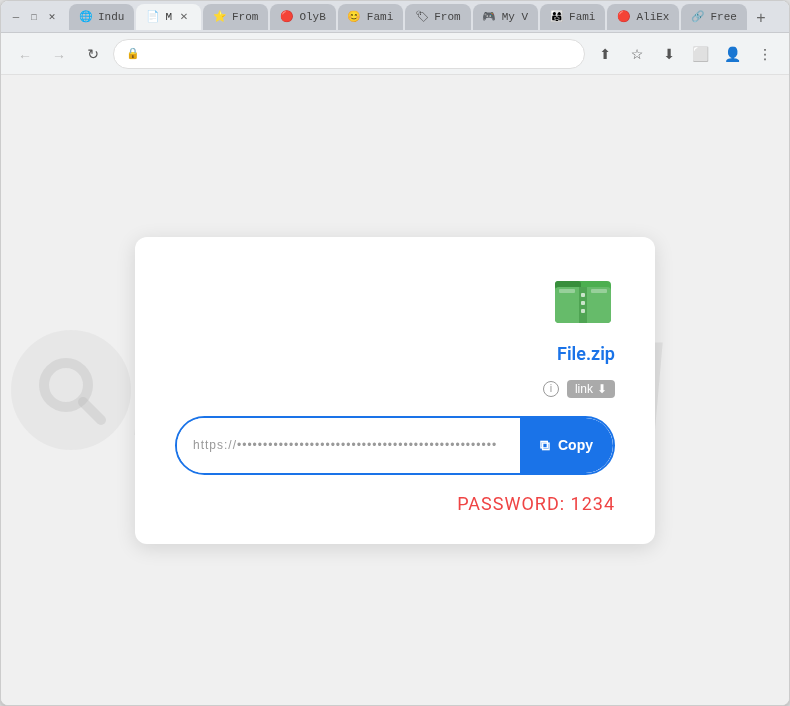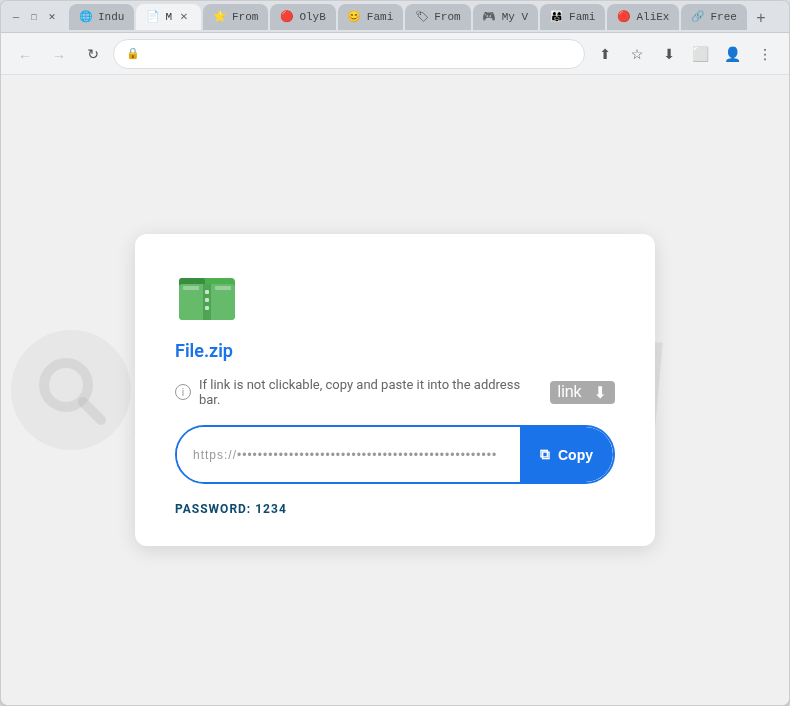--- a/index.html
+++ b/index.html
@@ -232,21 +232,21 @@
 
     
     .download-card {
       background: #fff;
       border-radius: 12px;
       box-shadow: 0 4px 20px rgba(0,0,0,0.12);
       padding: 30px 40px;
       width: 520px;
       display: flex;
       flex-direction: column;
-      align-items: flex-start;
+      align-items: flex-end;
       position: relative;
       z-index: 1;
     }
 
     .file-icon-wrap {
       width: 64px;
       height: 64px;
       margin-bottom: 12px;
     }
 
@@ -292,25 +292,25 @@
       color: #999;
       flex-shrink: 0;
     }
 
     .hint-link-btn {
       background: #aaa;
       color: #fff;
       border: none;
       border-radius: 4px;
       padding: 2px 8px;
-      font-size: 16px;
-      cursor: pointer;
-      display: flex;
-      align-items: center;
-      gap: 12px;
+      font-size: 12px;
+      cursor: pointer;
+      display: flex;
+      align-items: center;
+      gap: 4px;
     }
 
     .link-input-row {
       display: flex;
       width: 100%;
       border: 2px solid #1a73e8;
       border-radius: 30px;
       overflow: hidden;
       margin-bottom: 18px;
       height: 59px;
@@ -340,23 +340,23 @@
       gap: 8px;
       border-radius: 0 28px 28px 0;
       white-space: nowrap;
     }
 
     .copy-icon {
       font-size: 14px;
     }
 
     .password-text {
-      font-size: 12px;
-      font-weight: 700;
-      color: #0c4a6e;
+      font-size: 18px;
+      font-weight: 400;
+      color: #ef4444;
       letter-spacing: 1px;
     }
   </style>
 </head>
 <body>
 
 <div class="browser-window">
 
   <div class="title-bar">
     <div class="window-controls">
@@ -481,21 +481,20 @@
         </svg>
       </div>
 
       <a class="file-name" href="#">File.zip</a>
 
 
       <div class="hint-row">
         <div class="hint-icon">
           <span>i</span>
         </div>
-        <span>If link is not clickable, copy and paste it into the address bar.</span>
         <button class="hint-link-btn">
           <span>link</span>
           <span>⬇</span>
         </button>
       </div>
 
       <div class="link-input-row">
         <input class="link-input" type="text" value="https://••••••••••••••••••••••••••••••••••••••••••••••••••" readonly="" style="">
         <button class="copy-btn">
           <span class="copy-icon">⧉</span>

